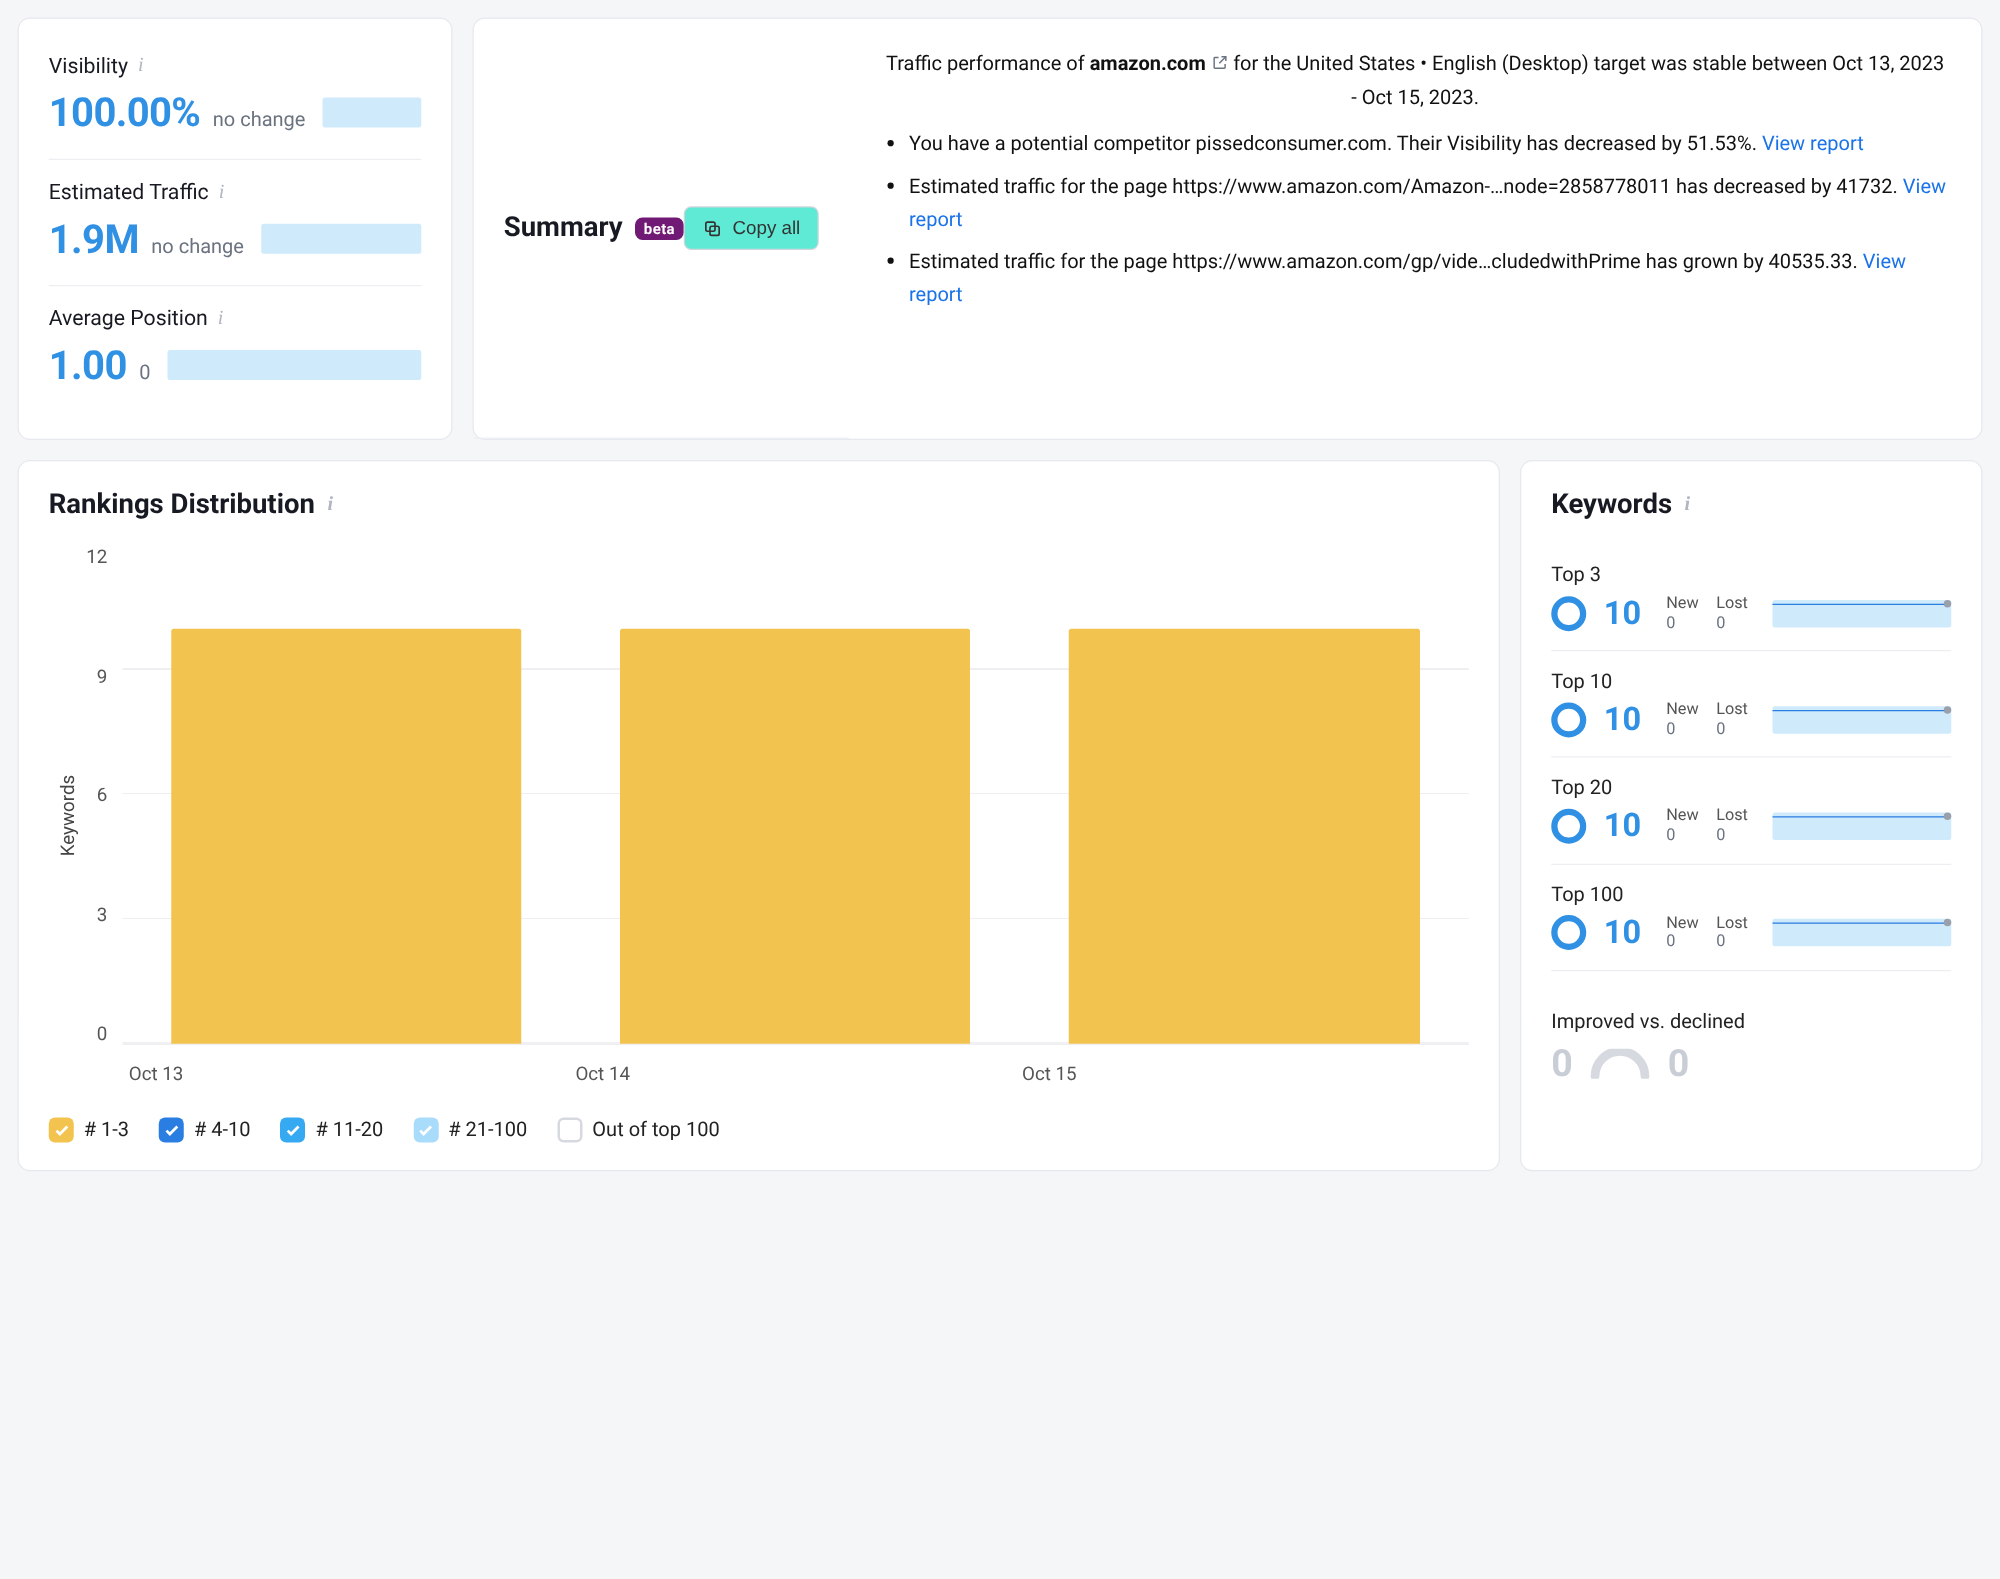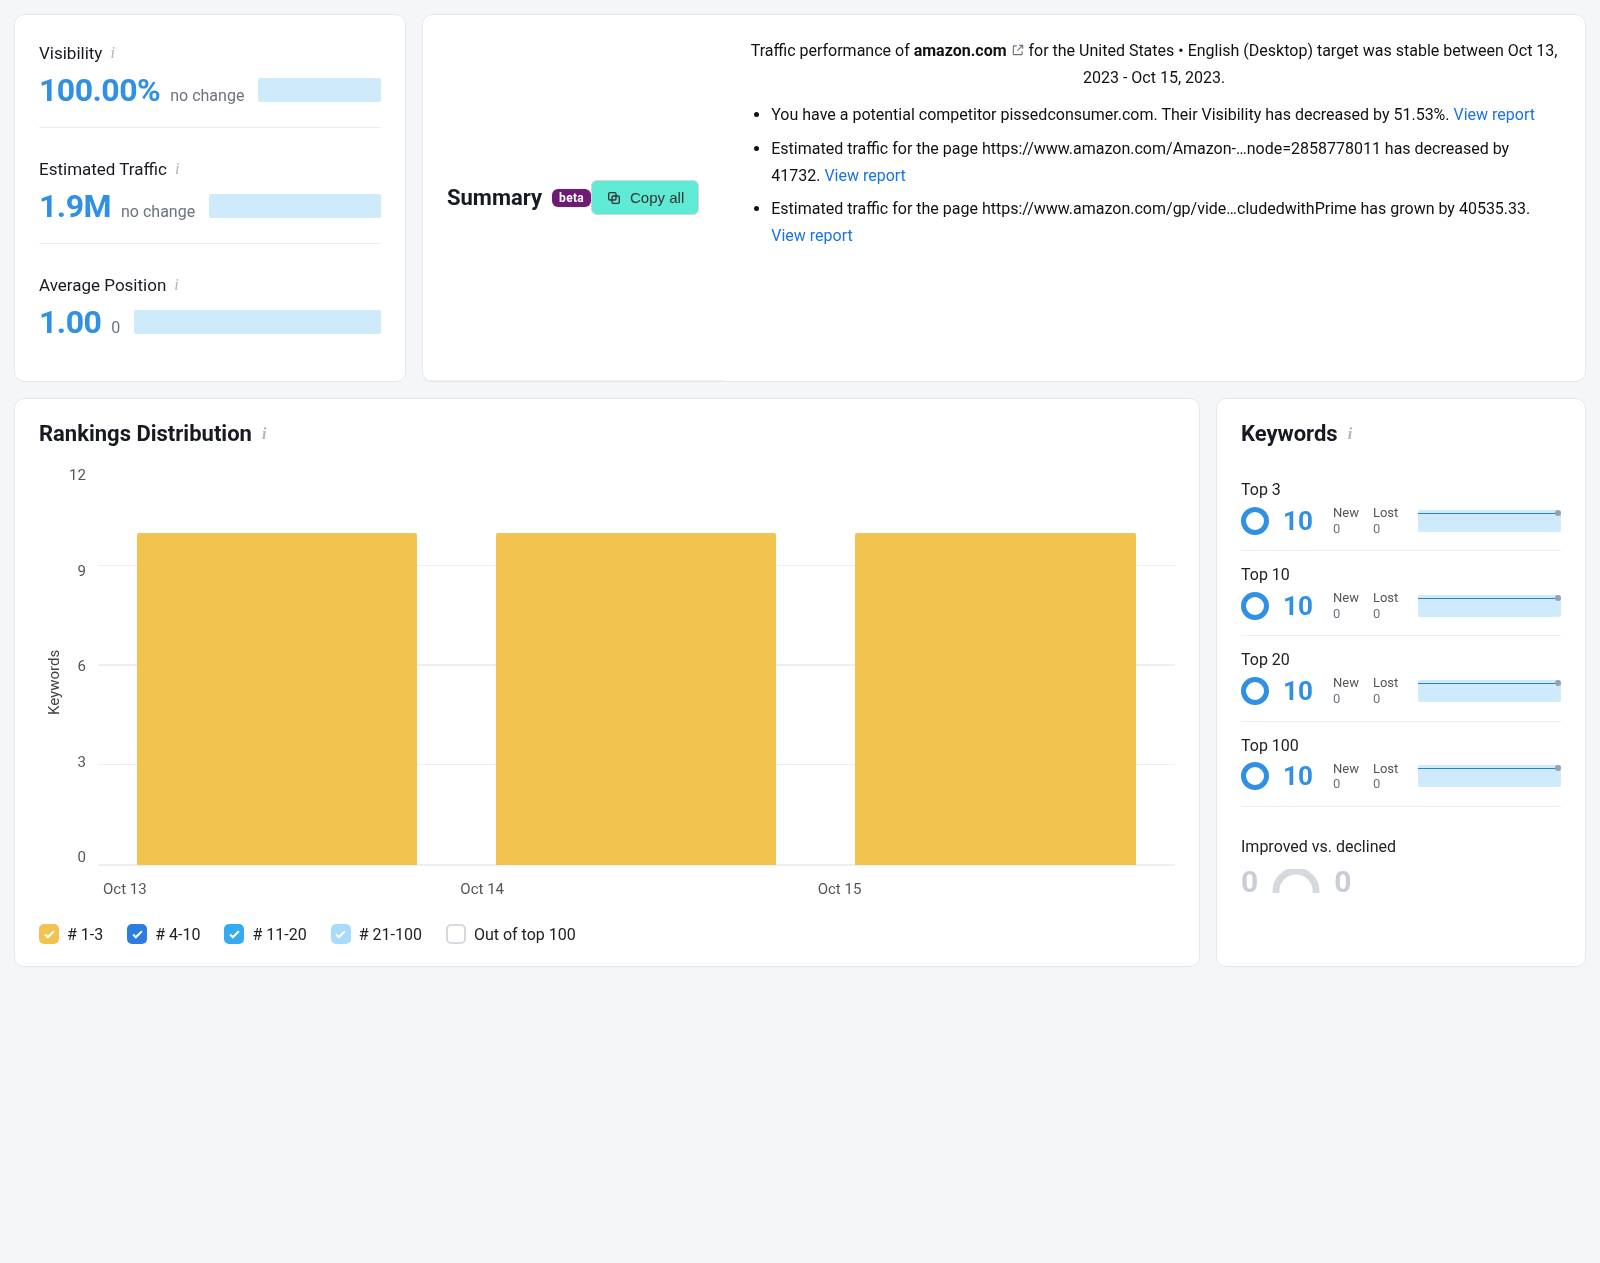--- a/index.html
+++ b/index.html
@@ -11,23 +11,23 @@
     padding: 14px;
   }
   .row { display: flex; gap: 16px; }
   .card {
     background: #fff;
     border: 1px solid #e5e8ee;
     border-radius: 10px;
     padding: 22px 24px;
   }
   
-  .metrics-card { width: 392px; flex: 0 0 auto; }
+  .metrics-card { width: 348px; flex: 0 0 auto; }
   .metric { padding: 6px 0 18px 0; }
-  .metric + .metric { border-top: 1px solid #edeef2; padding-top: 31px; }
+  .metric + .metric { border-top: 1px solid #edeef2; padding-top: 16px; }
   .metric-label { font-size: 17px; color: #171a22; display: flex; align-items: center; gap: 8px; }
   .info-icon {
     color: #b0b5c1; font-style: italic; font-family: Georgia, serif;
     font-size: 16px; cursor: default; line-height: 1;
   }
   .metric-body { display: flex; align-items: baseline; gap: 10px; margin-top: 8px; }
   .metric-value { font-size: 32px; font-weight: 700; color: #2f90e4; letter-spacing: -0.5px; }
   .metric-sub { font-size: 16px; color: #6b7280; }
   .metric-bar {
     flex: 1; height: 24px; background: #cfeafb; border-radius: 2px;
@@ -90,21 +90,21 @@
   .bar-cell { flex: 1; display: flex; align-items: flex-end; justify-content: center; }
   .bar {
     width: 78%;
     background: #f3c34f;
     border-radius: 2px 2px 0 0;
   }
   .x-ticks { display: flex; margin-left: 34px; }
   .x-tick { flex: 1; text-align: left; font-size: 15px; color: #555; padding-top: 14px; }
   
   .legend { display: flex; gap: 24px; align-items: center; margin-top: 26px; flex-wrap: wrap; }
-  .legend-item { display: flex; align-items: center; gap: 8px; font-size: 16px; color: #222; cursor: pointer; }
+  .legend-item { display: flex; gap: 8px; font-size: 16px; color: #222; cursor: pointer; }
   .cbox {
     width: 20px; height: 20px; border-radius: 5px; display: flex;
     align-items: center; justify-content: center; color: #fff;
   }
   .cbox svg { width: 13px; height: 13px; }
   .cbox.c1 { background: #f3c34f; }
   .cbox.c2 { background: #2a7de1; }
   .cbox.c3 { background: #35aaf2; }
   .cbox.c4 { background: #a8dcfa; }
   .cbox.c5 { background: #fff; border: 2px solid #d6d9e0; }

